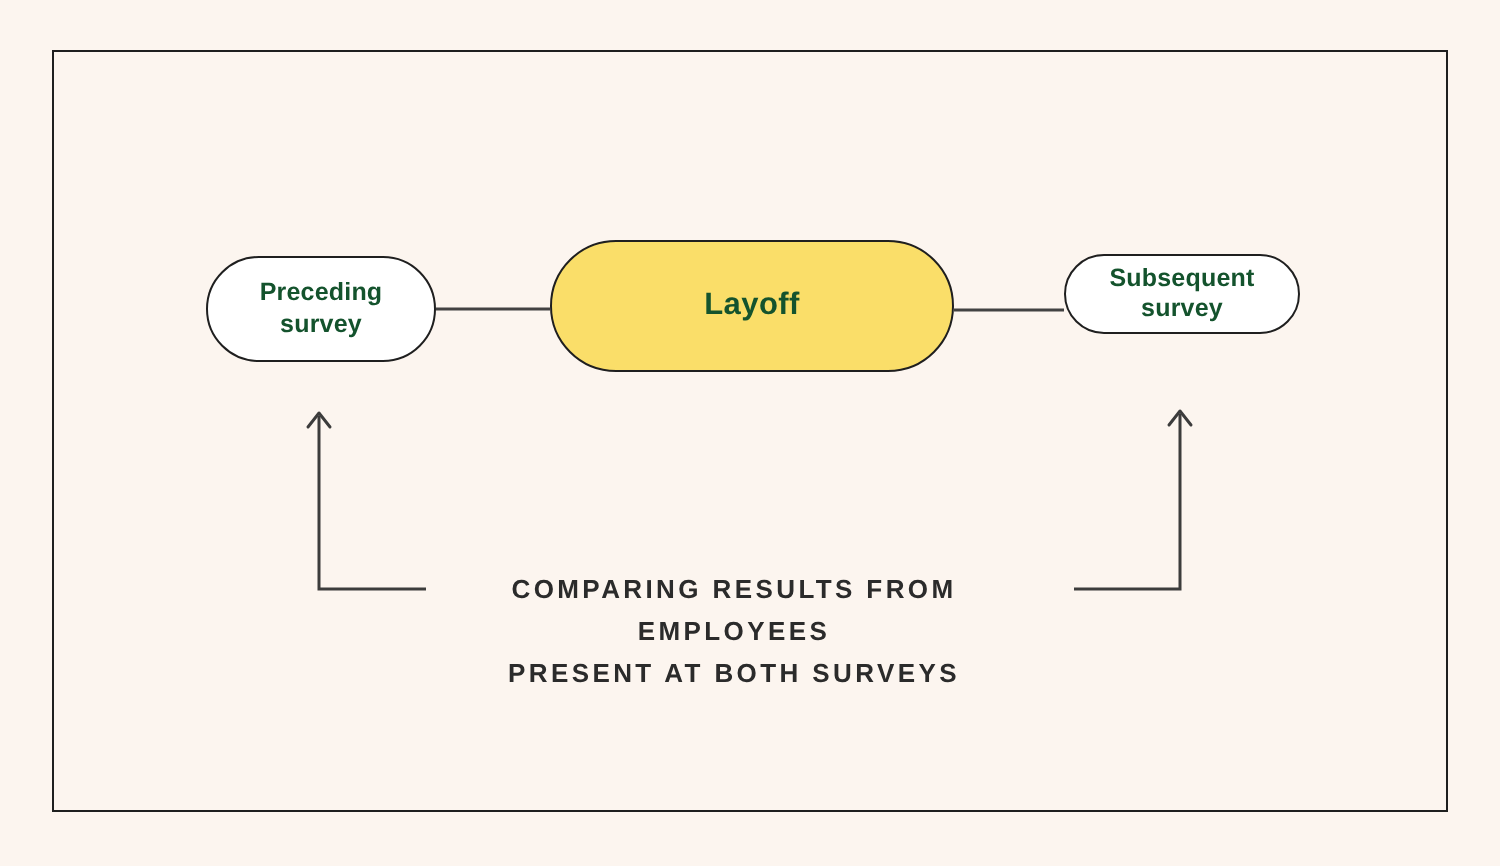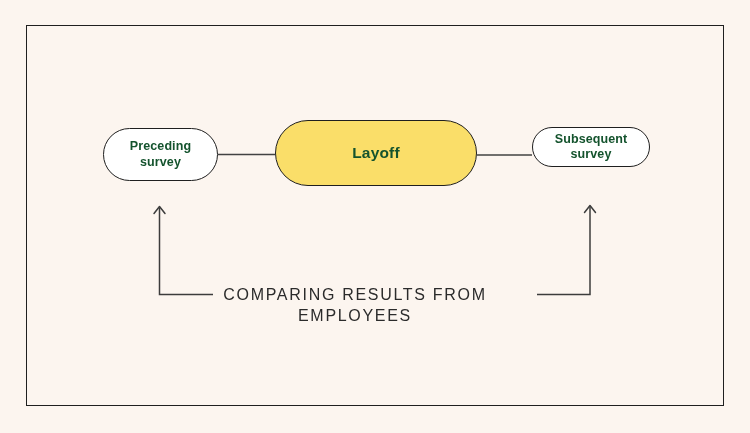--- a/index.html
+++ b/index.html
@@ -74,27 +74,27 @@
   .lines-svg {
     position: absolute;
     left: 0;
     top: 0;
     width: 750px;
     height: 433px;
     pointer-events: none;
   }
   .caption {
     position: absolute;
-    left: 204px;
+    left: 216px;
     top: 284px;
     width: 302px;
     text-align: center;
     color: #2B2B2B;
-    font-size: 16px;
-    font-weight: 400;
+    font-size: 13px;
+    font-weight: 700;
     letter-spacing: 1.7px;
     line-height: 21px;
     text-transform: uppercase;
   }
 </style>
 </head>
 <body>
 
 <div class="canvas">
 
@@ -122,15 +122,16 @@
     <span class="node-label">Layoff</span>
   </div>
 
   <div class="node node-subsequent">
     <span class="node-label">Subsequent
 survey</span>
   </div>
 
   <div class="caption">
     <div>COMPARING RESULTS FROM EMPLOYEES</div>
+    <div>PRESENT AT BOTH SURVEYS</div>
   </div>
 
 </div>
 
 </body></html>

